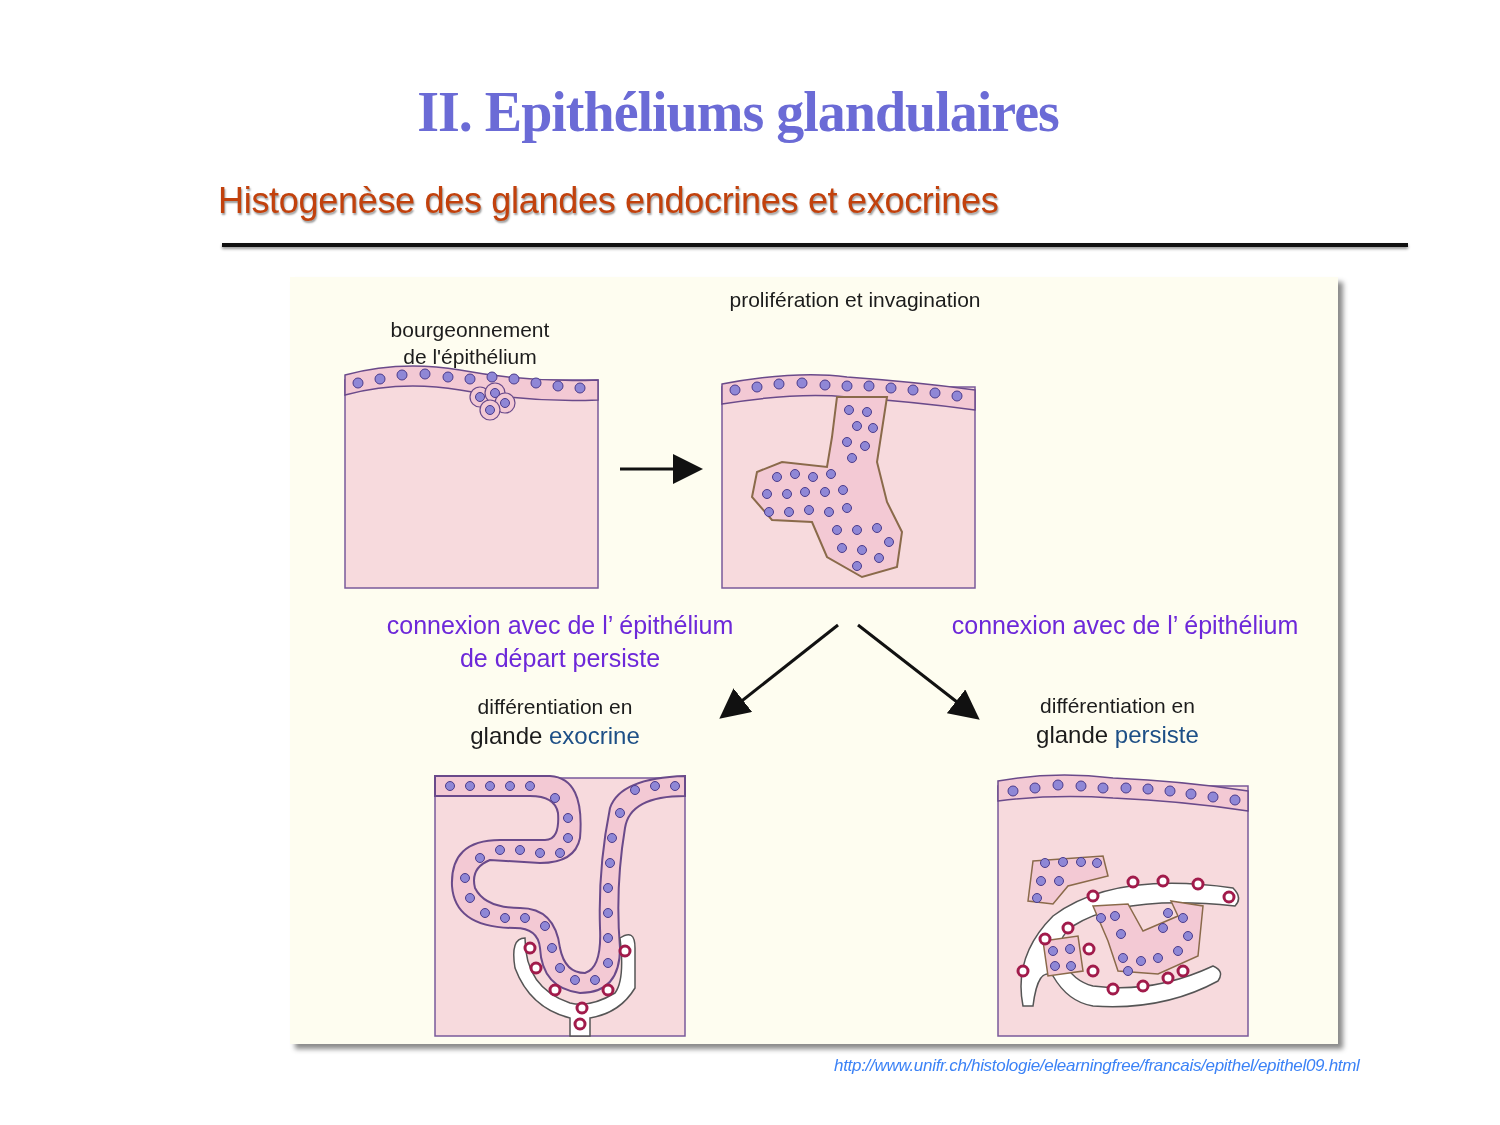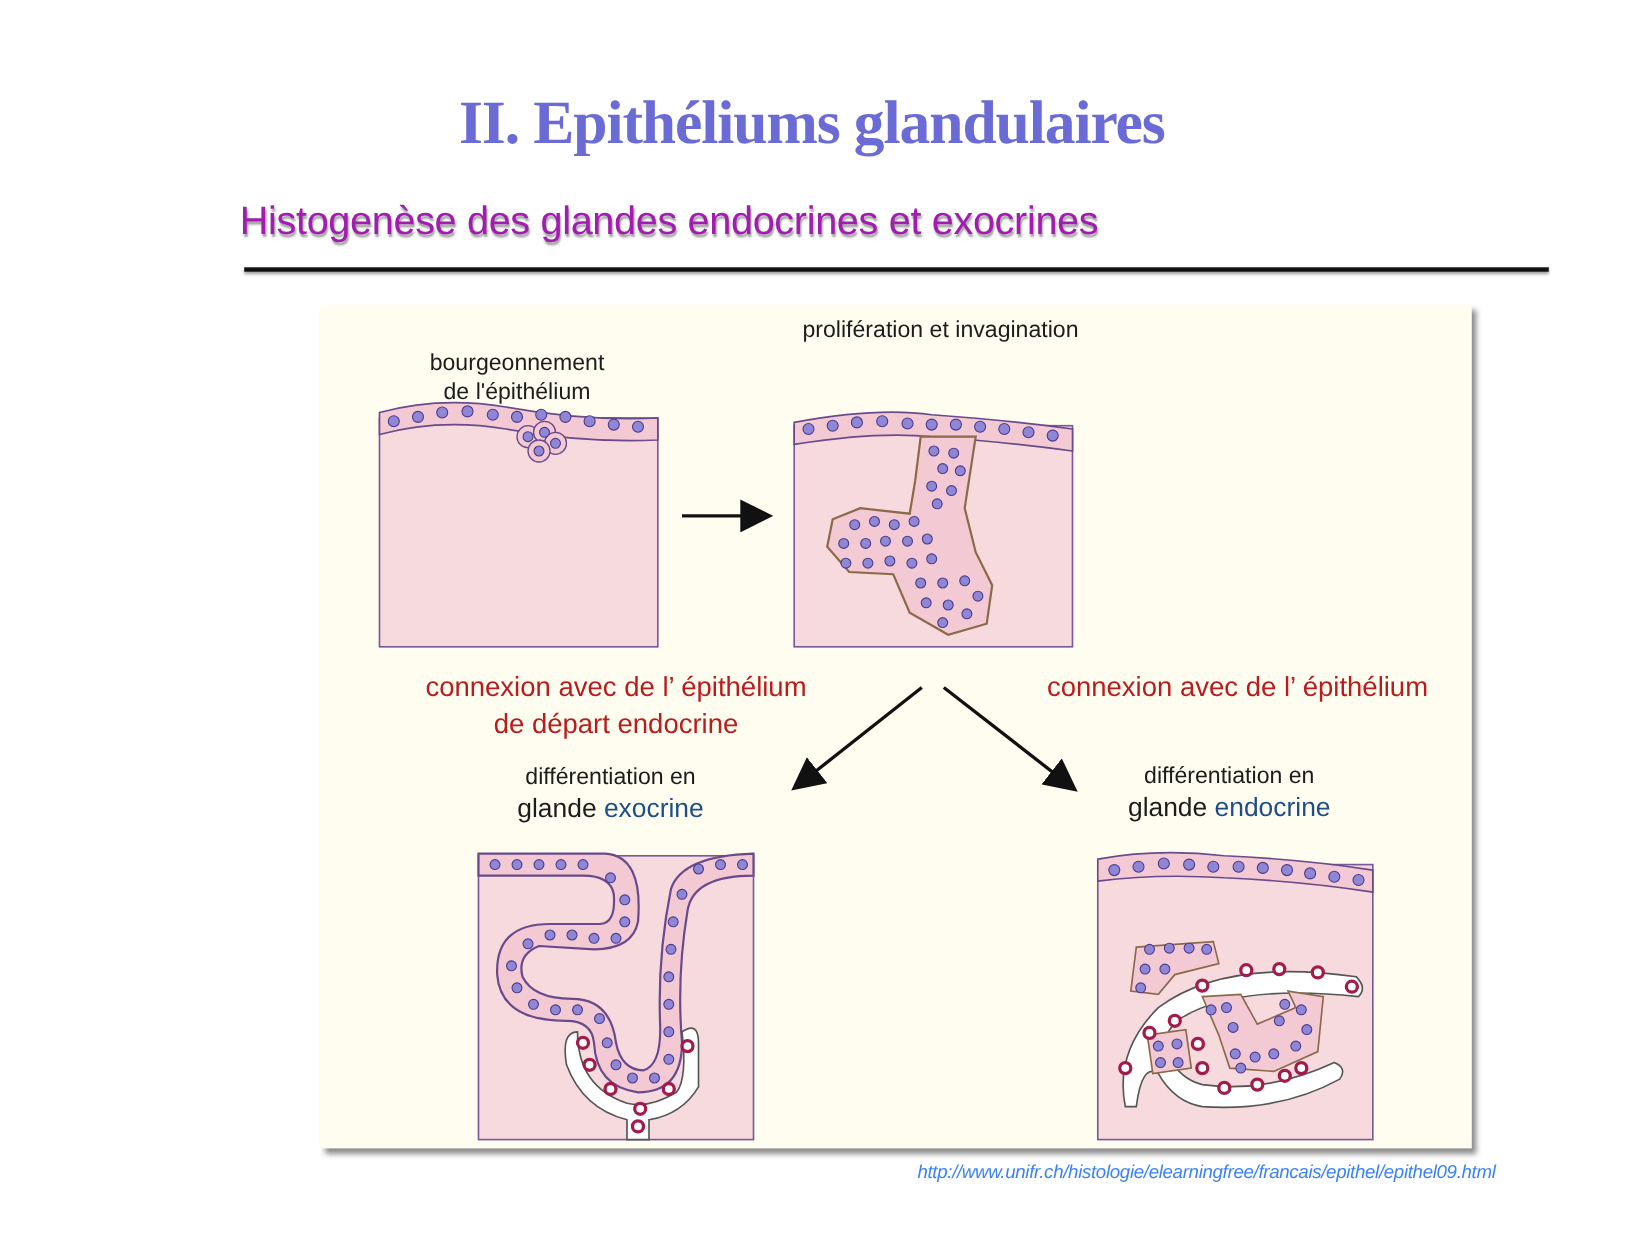--- a/index.html
+++ b/index.html
@@ -1,23 +1,23 @@
 <!DOCTYPE html>
 <html><head>
 <meta charset="utf-8">
 <style>
   html, body { margin:0; padding:0; background:#ffffff; }
   body { width:1500px; height:1125px; position:relative; overflow:hidden; font-family:"DejaVu Sans", sans-serif; }
   .slide-title { position:absolute; left:0; width:1476px; top:80px; text-align:center; font-family:Liberation Serif, serif; font-weight:bold; font-size:56px; color:#6b6bd6; letter-spacing:-1px; }
-  .subtitle { position:absolute; left:218px; top:180px; font-family:"Liberation Sans", sans-serif; font-size:36px; color:#a21caf; text-shadow:1px 2px 2px #9a9a9a; letter-spacing:-0.3px; }
+  .subtitle { position:absolute; left:218px; top:180px; font-family:"Liberation Sans", sans-serif; font-size:36px; color:#c2410c; text-shadow:1px 2px 2px #9a9a9a; letter-spacing:-0.3px; }
   .rule { position:absolute; left:222px; top:243px; width:1186px; height:4px; background:#111; box-shadow:0 2px 3px #999; }
   .panel { position:absolute; left:290px; top:277px; width:1048px; height:767px; background:#fefdf0; box-shadow:5px 5px 5px #8a8a8a; }
   .label { position:absolute; text-align:center; font-family:"Liberation Sans", sans-serif; font-size:21px; color:#1c1c1c; line-height:27px; }
   .blue { color:#1d4f86; }
-  .clabel { position:absolute; text-align:center; font-family:"Liberation Sans", sans-serif; font-size:25px; color:#b91c1c; line-height:33px; }
+  .clabel { position:absolute; text-align:center; font-family:"Liberation Sans", sans-serif; font-size:25px; color:#6d28d9; line-height:33px; }
   .glabel { position:absolute; text-align:center; font-family:"Liberation Sans", sans-serif; font-size:21px; color:#1c1c1c; line-height:29px; }
   .glabel .big { font-size:24px; }
   .source { position:absolute; left:834px; top:1056px; font-family:"Liberation Sans", sans-serif; font-style:italic; font-size:17px; color:#3b82f6; letter-spacing:-0.3px; }
   svg { position:absolute; overflow:visible; }
 </style>
 </head>
 <body>
 
 <div class="slide-title">II. Epithéliums glandulaires</div>
 <div class="subtitle">Histogenèse des glandes endocrines et exocrines</div>
@@ -28,32 +28,32 @@
 <div class="label" style="left:350px; top:286px; width:240px;margin-top:30px;">
   <div>bourgeonnement</div>
   <div>de l'épithélium</div>
 </div>
 <div class="label" style="left:700px; top:286px; width:310px;">
   <div>prolifération et invagination</div>
 </div>
 
 <div class="clabel" style="left:370px; top:609px; width:380px;">
   <div>connexion avec de l’ épithélium</div>
-  <div>de départ endocrine</div>
+  <div>de départ persiste</div>
 </div>
 <div class="clabel" style="left:935px; top:609px; width:380px;">
   <div>connexion avec de l’ épithélium</div>
 </div>
 <div class="glabel" style="left:430px; top:692px; width:250px;">
   <div>différentiation en</div>
   <div class="big"><span>glande </span><span class="blue">exocrine</span></div>
 </div>
 <div class="glabel" style="left:990px; top:691px; width:255px;">
   <div>différentiation en</div>
-  <div class="big"><span>glande </span><span class="blue">endocrine</span></div>
+  <div class="big"><span>glande </span><span class="blue">persiste</span></div>
 </div>
 
 <svg style="left:0; top:0;" width="1500" height="1125">
   <defs>
     <marker id="ah" markerWidth="10" markerHeight="10" refX="8" refY="5" orient="auto">
       <path d="M0,0 L10,5 L0,10 z" fill="#111"></path>
     </marker>
   </defs>
   <line x1="620" y1="469" x2="697" y2="469" stroke="#111" stroke-width="3" marker-end="url(#ah)"></line>
   <line x1="838" y1="625" x2="724" y2="715" stroke="#111" stroke-width="3" marker-end="url(#ah)"></line>

